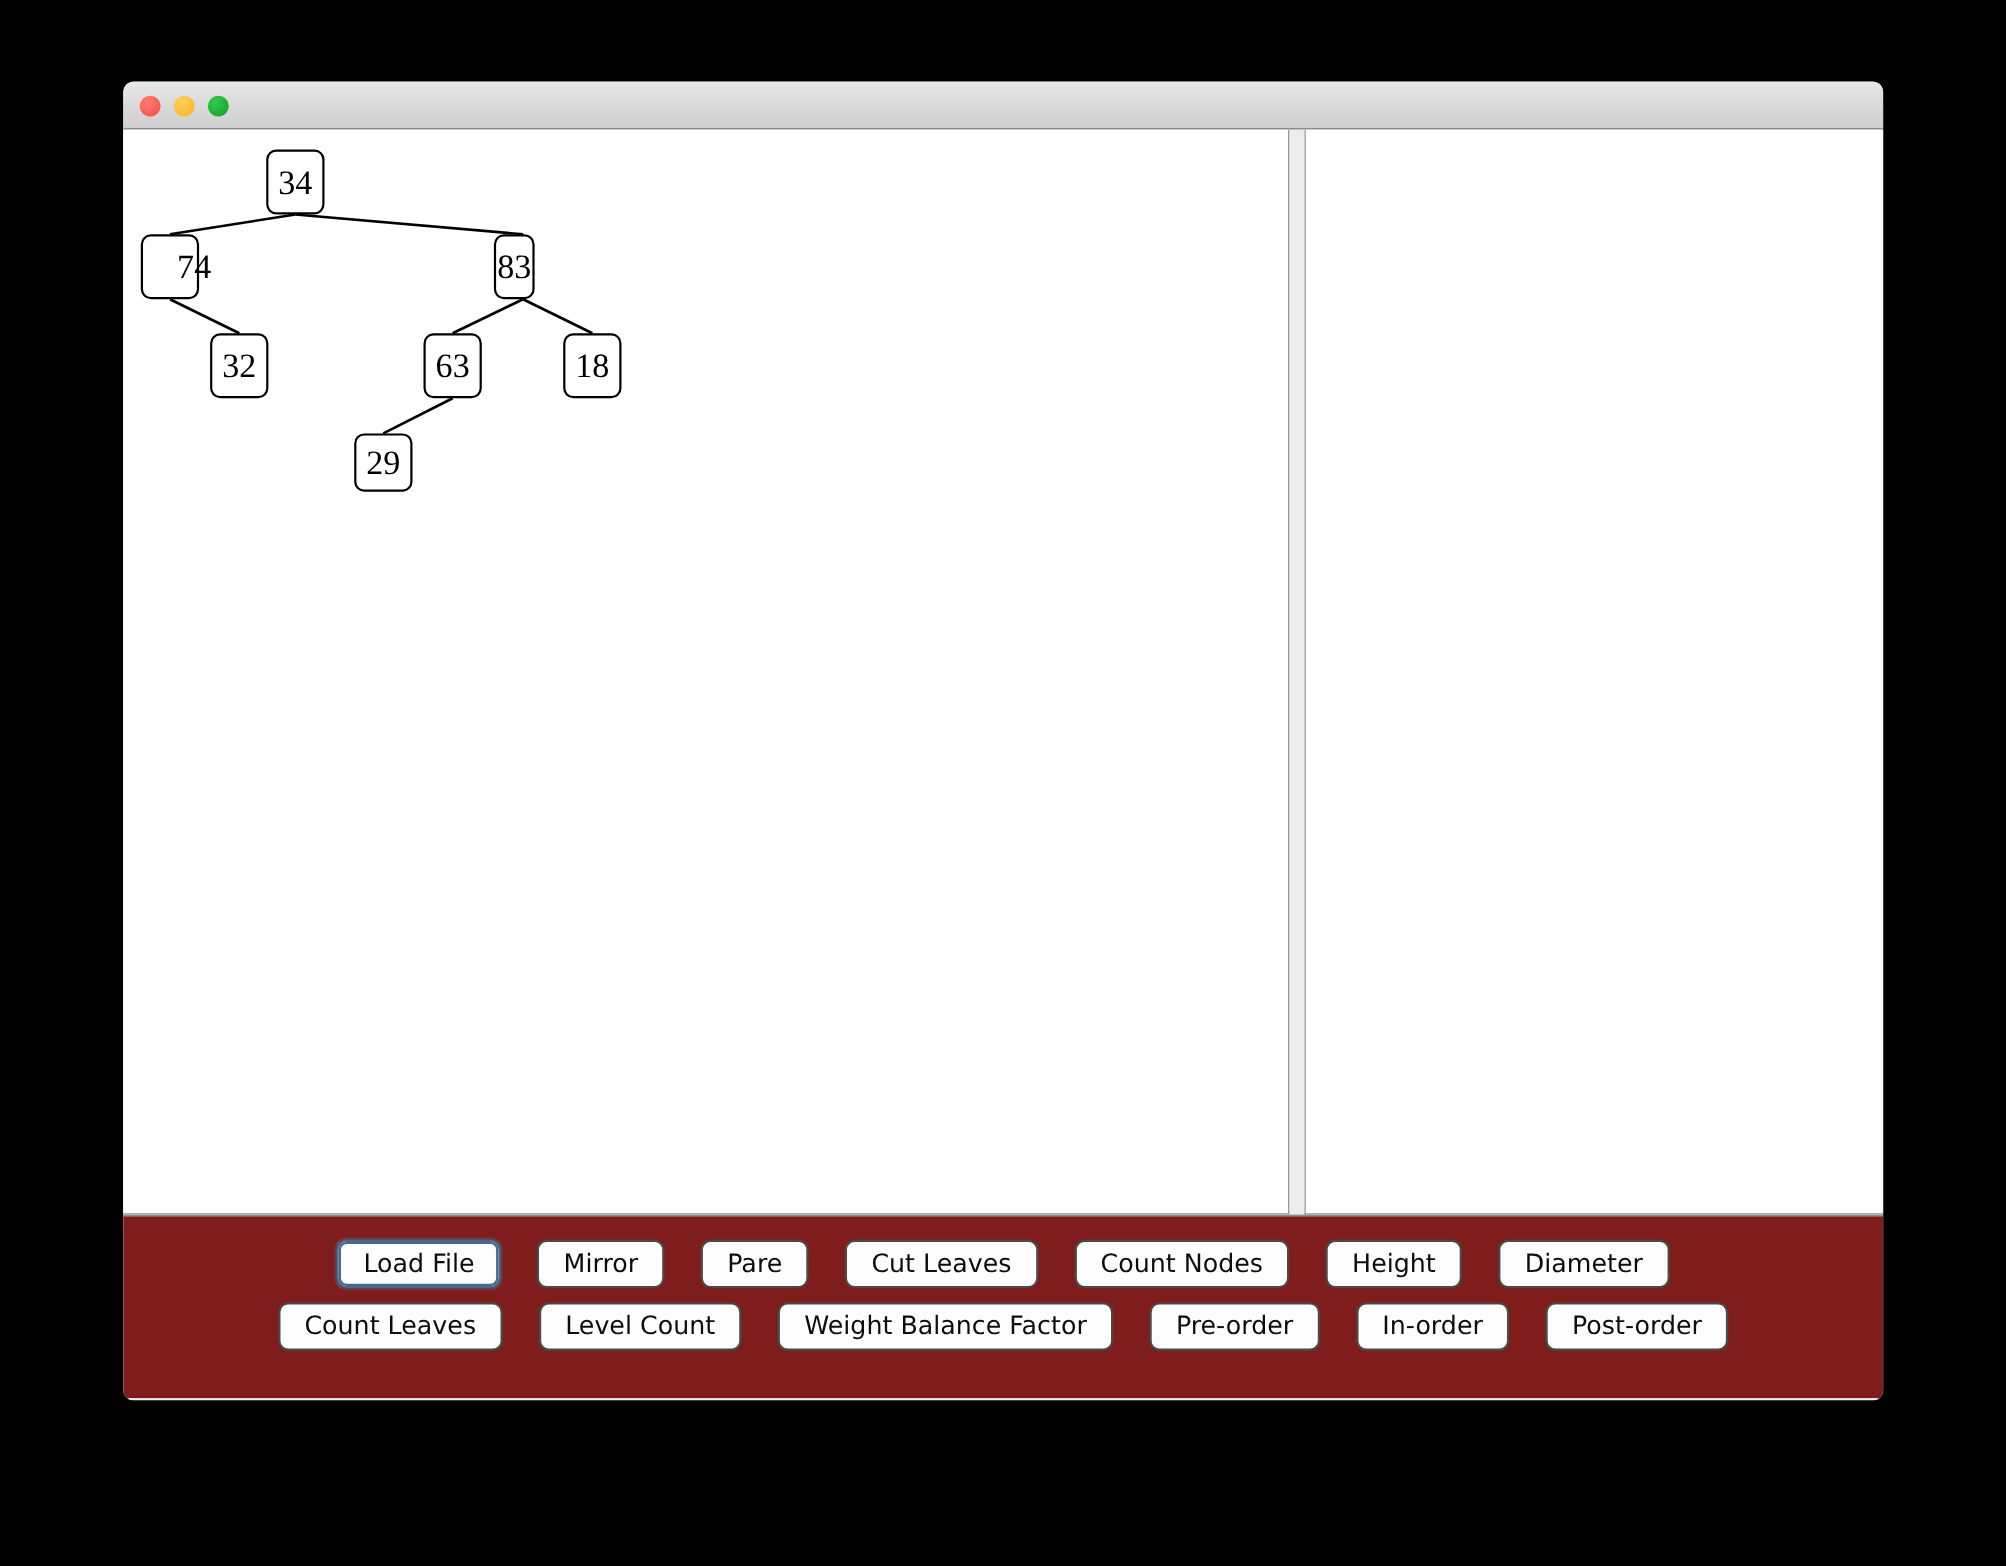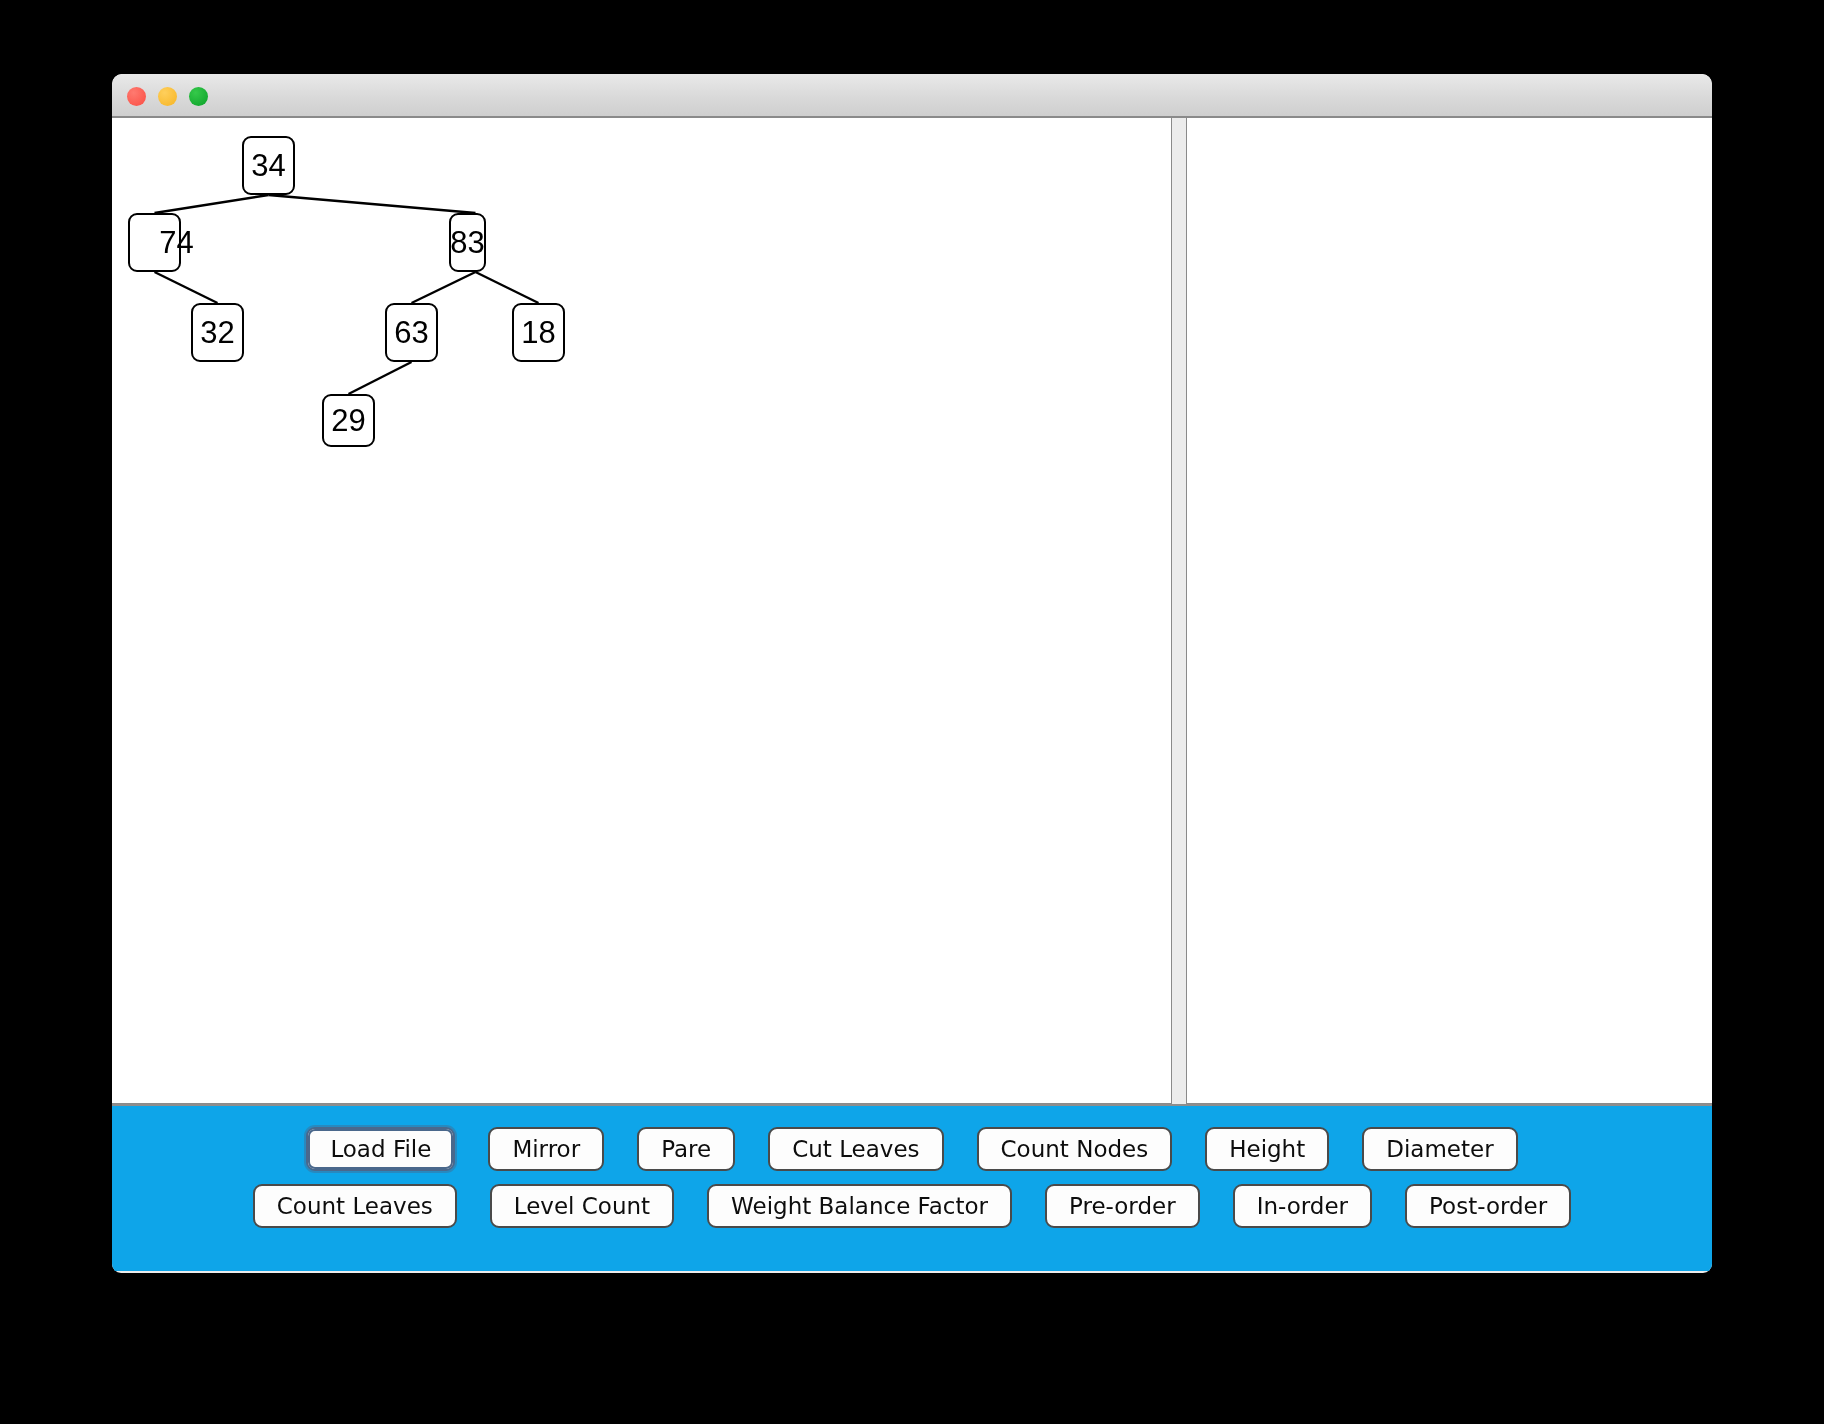--- a/index.html
+++ b/index.html
@@ -101,27 +101,27 @@
     position: absolute;
     border: 2.5px solid #000000;
     border-radius: 9px;
     background: #ffffff;
     display: flex;
     align-items: center;
     justify-content: center;
     font-size: 31px;
     line-height: 1;
     color: #000000;
-    font-family: Liberation Sans, sans-serif;
+    font-family: Liberation Serif, serif;
   }
 
   
   .toolbar {
     height: 167px;
-    background: #0ea5e9;
+    background: #7f1d1d;
     border-top: 2px solid #8d8d8d;
     padding-top: 21px;
     display: flex;
     flex-direction: column;
     align-items: center;
     gap: 13px;
   }
   .btn-row {
     display: flex;
     align-items: center;

